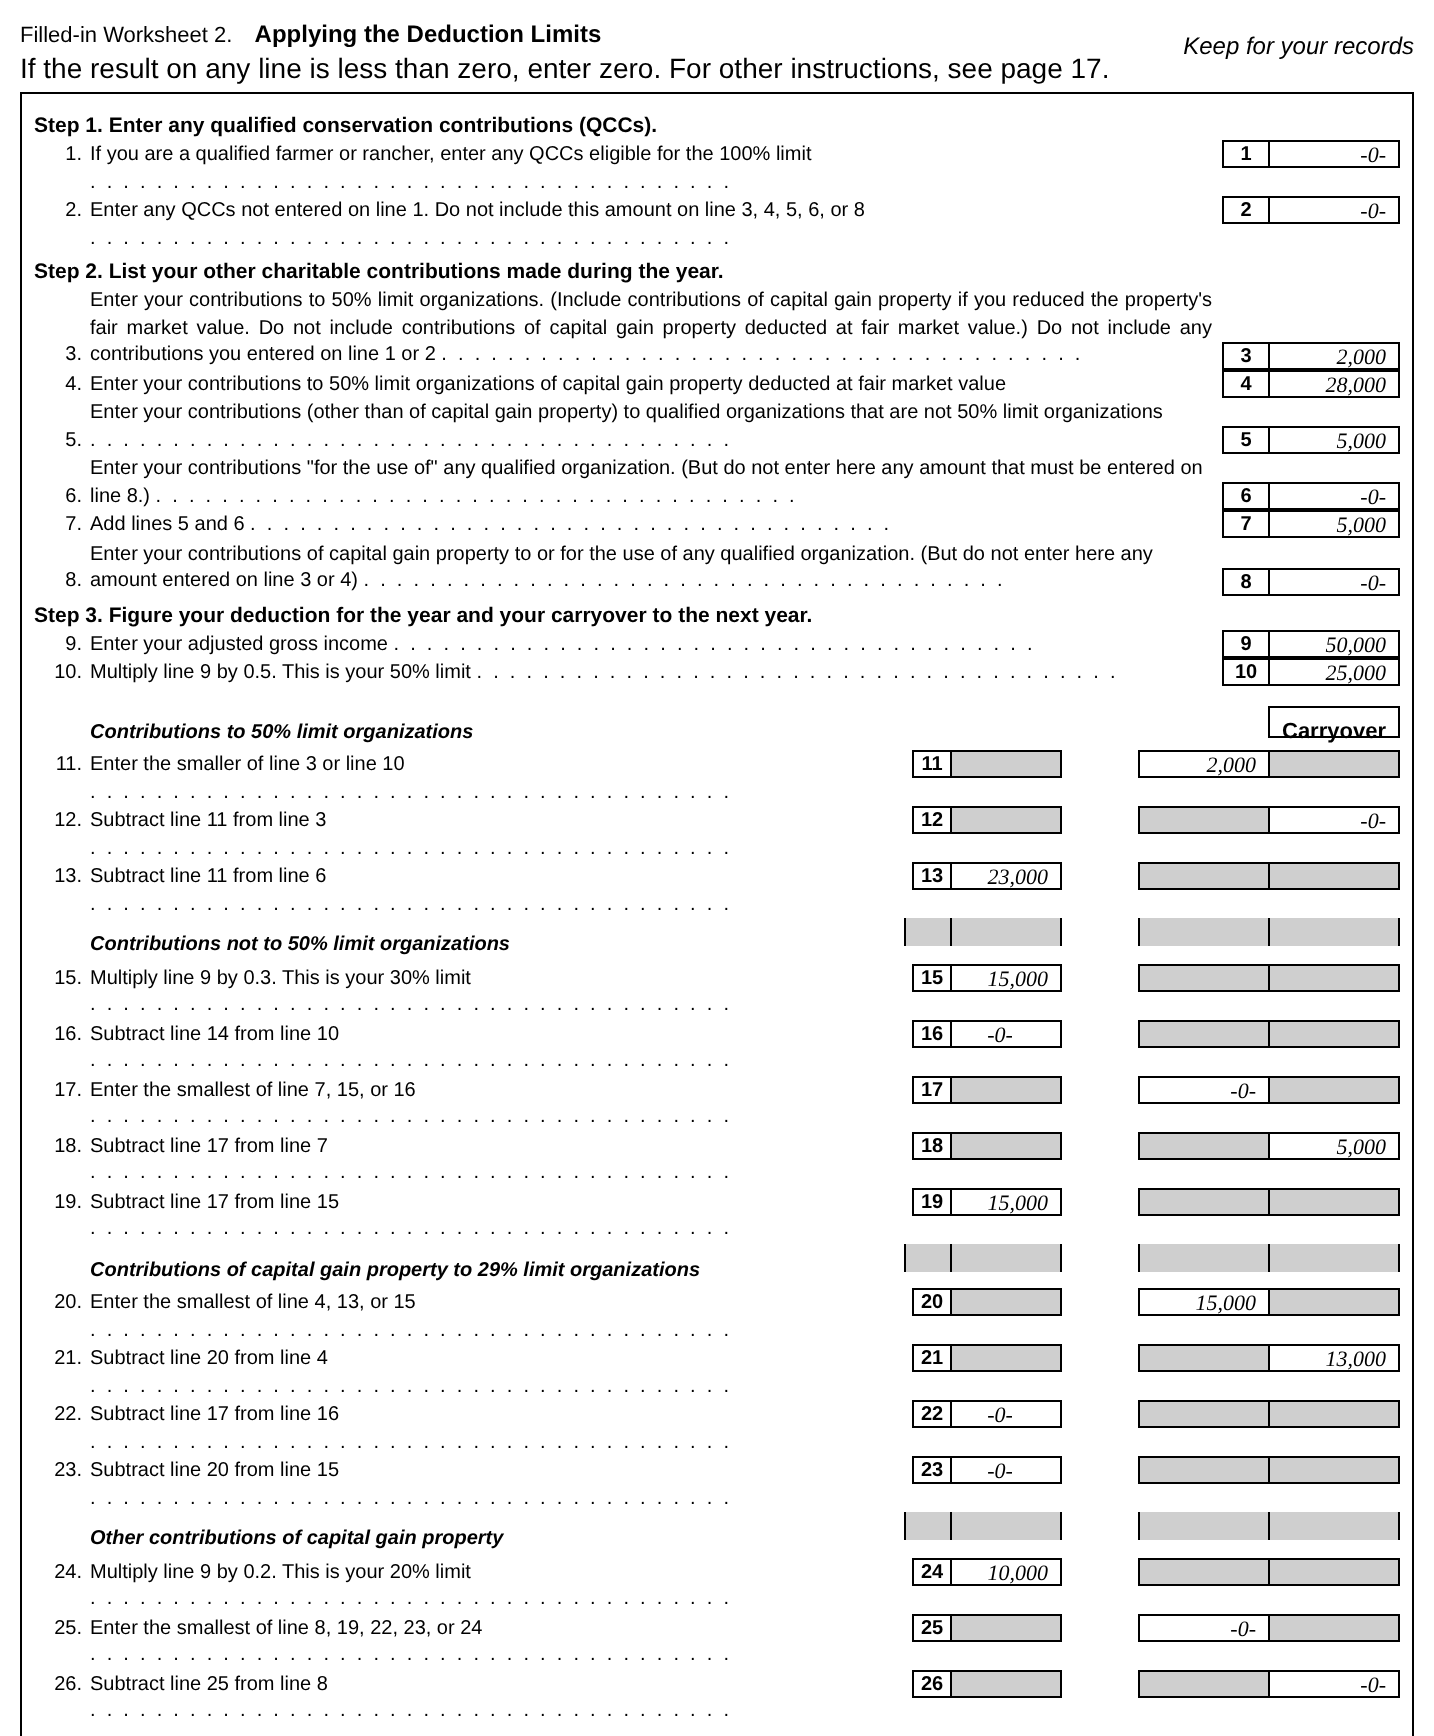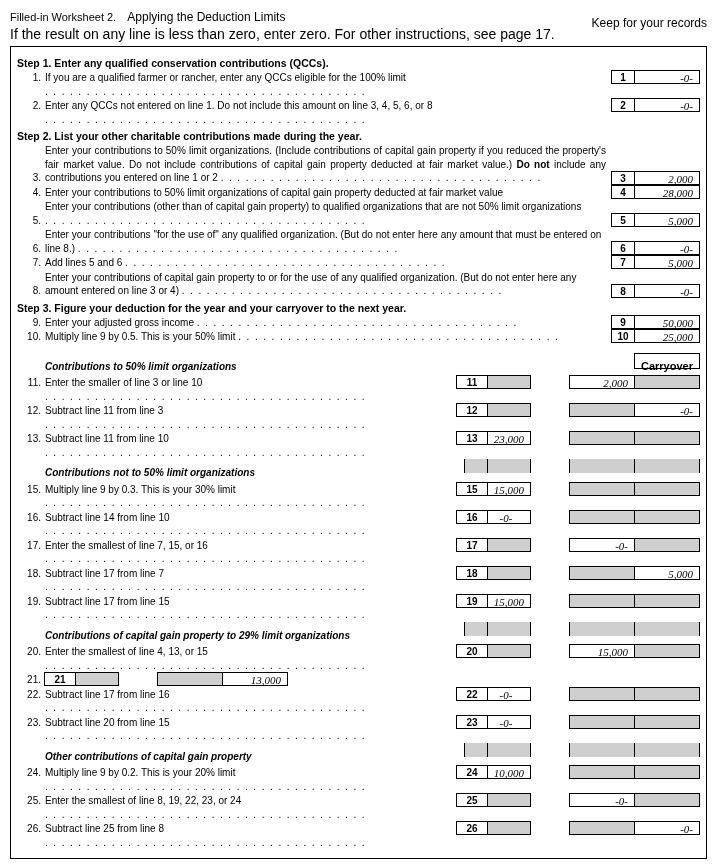--- a/index.html
+++ b/index.html
@@ -5,25 +5,25 @@
   body {
     font-family: Arial, Helvetica, sans-serif;
     font-size: 10px;
     color: #000;
     margin: 0;
     padding: 10px;
     width: 697px;
   }
   .header { margin-bottom: 4px; position: relative; }
   .header .title1 { font-size: 11px; }
-  .header .title2 { font-size: 12px; font-weight: normal; }
+  .header .title2 { font-size: 12px; font-weight: bold; }
   .header .subtitle { font-size: 14px; margin-top: 2px; }
   .keep {
     position: absolute; right: 0; top: 6px;
-    font-size: 12px;
+    font-style: italic; font-size: 12px;
   }
   .frame {
     border: 1px solid #000;
     padding: 6px 6px 8px 6px;
   }
   .step { font-weight: bold; margin: 4px 0 2px 0; font-size: 10.5px; }
   .line {
     display: flex;
     align-items: flex-start;
     margin: 1px 0;
@@ -35,57 +35,57 @@
   .txt {
     flex: 1 1 auto; padding-right: 6px;
     overflow: hidden;
   }
   .txt.dot::after {
     content: " .\00a0\00a0.\00a0\00a0.\00a0\00a0.\00a0\00a0.\00a0\00a0.\00a0\00a0.\00a0\00a0.\00a0\00a0.\00a0\00a0.\00a0\00a0.\00a0\00a0.\00a0\00a0.\00a0\00a0.\00a0\00a0.\00a0\00a0.\00a0\00a0.\00a0\00a0.\00a0\00a0.\00a0\00a0.\00a0\00a0.\00a0\00a0.\00a0\00a0.\00a0\00a0.\00a0\00a0.\00a0\00a0.\00a0\00a0.\00a0\00a0.\00a0\00a0.\00a0\00a0.\00a0\00a0.\00a0\00a0.\00a0\00a0.\00a0\00a0.\00a0\00a0.\00a0\00a0.\00a0\00a0.\00a0\00a0.\00a0\00a0.";
     letter-spacing: 0px;
     white-space: nowrap;
   }
   .txt .wrap { display: inline; }
-  .txt b { font-weight: bold; }
+  .txt b { font-weight: normal; }
   .txt i.sub { font-weight: bold; font-style: italic; display: block; margin: 6px 0 2px 0; }
 
   .cols {
     display: flex; flex-shrink: 0;
   }
   .cell {
     border: 1px solid #000;
     width: 64px; height: 14px;
     line-height: 14px;
     text-align: right;
     padding: 0 6px 0 0;
     font-family: "Comic Sans MS", cursive;
     font-style: italic;
     font-size: 11px;
     box-sizing: border-box;
     margin-left: -1px;
     margin-top: -1px;
     background: #fff;
   }
   .cell.numlabel {
-    width: 32px; text-align: center; padding: 0;
+    width: 20px; text-align: center; padding: 0;
     font-family: Arial, Helvetica, sans-serif;
     font-style: normal; font-weight: bold; font-size: 10px;
     background: #fff;
   }
   .cell.shade { background: #cfcfcf; }
   .cell.spacer { border: none; background: transparent; }
   .cell.header {
     font-family: Arial, Helvetica, sans-serif; font-style: normal;
     text-align: center; font-weight: bold; padding: 4px;
     height: 16px; line-height: 16px;
   }
 
   
   .w-lab { width: 24px; }
-  .w-a   { width: 44px; }
+  .w-a   { width: 56px; }
   .w-b   { width: 40px; }
   .w-c   { width: 66px; }
   .w-d   { width: 66px; }
 
   .rightbox .cell.numlabel { width: 24px; }
   .rightbox .cell.val { width: 66px; }
 </style>
 </head>
 <body>
 
@@ -231,21 +231,21 @@
       <div class="cell numlabel w-lab">12</div>
       <div class="cell shade w-a"></div>
       <div class="cell spacer w-b"></div>
       <div class="cell shade w-c"></div>
       <div class="cell w-d">-0-</div>
     </div>
   </div>
 
   <div class="line">
     <div class="num">13.</div>
-    <div class="txt dot"><span class="wrap">Subtract line 11 from line 10</span></div>
+    <div class="txt dot"><span class="wrap">Subtract line 11 from line 6</span></div>
     <div class="cols">
       <div class="cell numlabel w-lab">13</div>
       <div class="cell w-a">23,000</div>
       <div class="cell spacer w-b"></div>
       <div class="cell shade w-c"></div>
       <div class="cell shade w-d"></div>
     </div>
   </div>
 
   <div class="line">
@@ -338,20 +338,21 @@
     <div class="cols">
         <div class="cell numlabel w-lab">20</div>
         <div class="cell shade w-a"></div>
         <div class="cell spacer w-b"></div>
         <div class="cell w-c">15,000</div>
         <div class="cell shade w-d"></div>
       </div>
   </div>
   <div class="line">
     <div class="num">21.</div>
+      <div class="txt dot"><span class="wrap">Subtract line 20 from line 4</span></div>
     <div class="cols">
         <div class="cell numlabel w-lab">21</div>
         <div class="cell shade w-a"></div>
         <div class="cell spacer w-b"></div>
         <div class="cell shade w-c"></div>
         <div class="cell w-d">13,000</div>
       </div>
   </div>
   <div class="line">
     <div class="num">22.</div>

